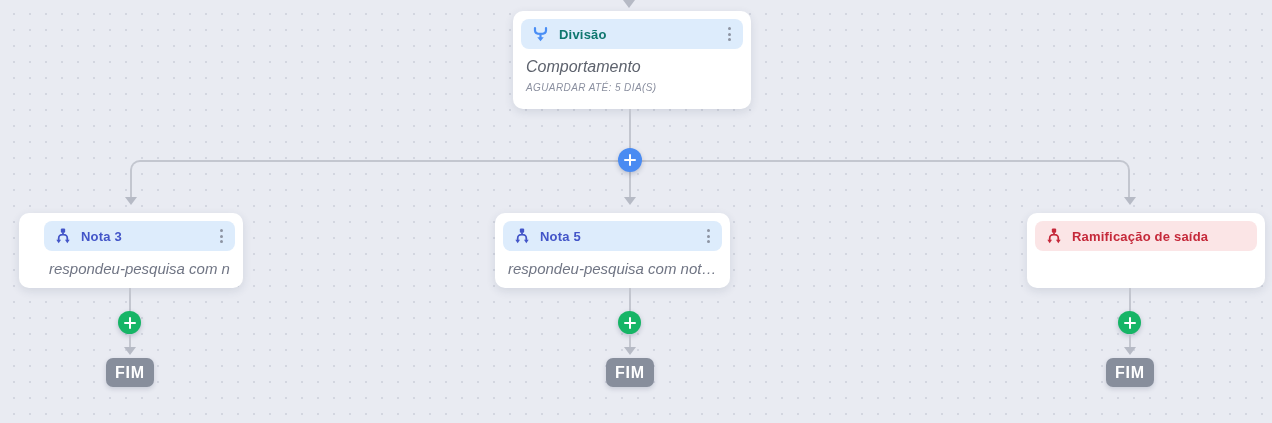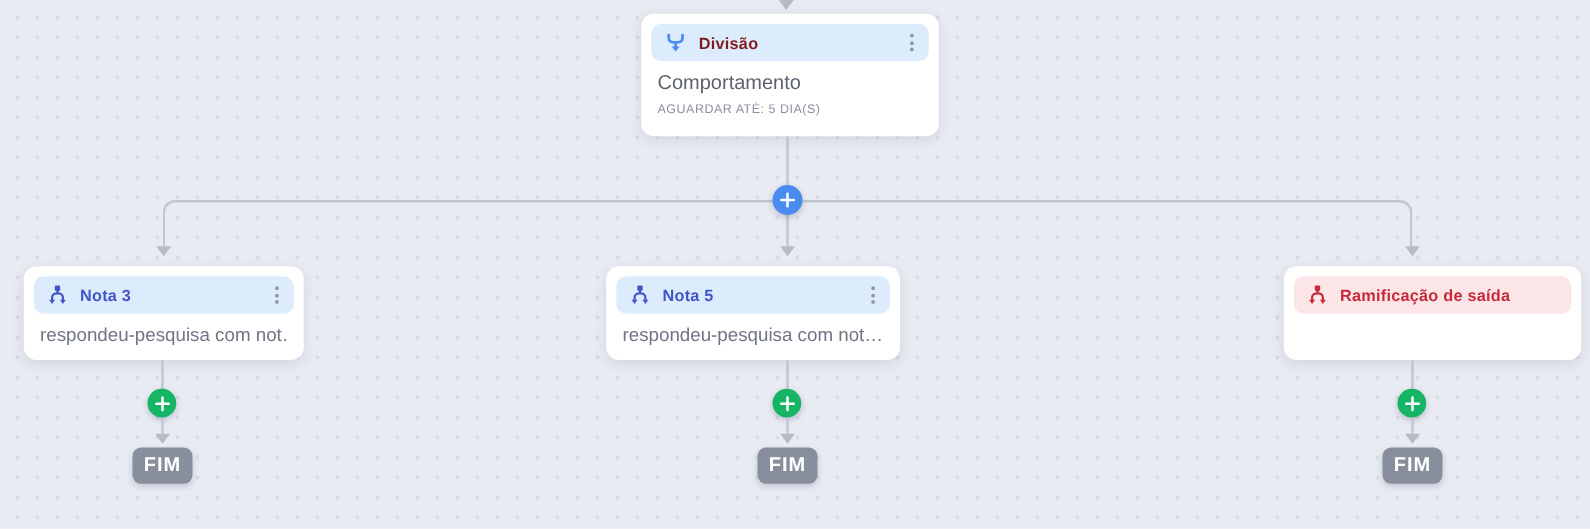--- a/index.html
+++ b/index.html
@@ -19,29 +19,29 @@
     position:absolute; background:#ffffff; border-radius:10px;
     box-shadow:0 3px 10px rgba(45,55,90,.12);
   }
   .node-header {
     margin:8px 8px 0 8px; height:30px; border-radius:8px;
     display:flex; align-items:center; padding:0 10px; gap:9px;
   }
   .node-header.blue { background:#ddecfc; }
   .node-header.red  { background:#fbe5e6; }
   .type-label { font-size:13px; font-weight:700; letter-spacing:.2px; }
-  .type-label.blue-txt   { color:#7f1d1d; }
+  .type-label.blue-txt   { color:#0f766e; }
   .type-label.indigo-txt { color:#4355c8; }
   .type-label.red-txt    { color:#c5293a; }
   .node-icon { flex:0 0 auto; display:flex; }
 
   .kebab { margin-left:auto; display:flex; flex-direction:column; gap:2.5px; padding:4px 2px; cursor:pointer; }
   .kebab i { width:3px; height:3px; border-radius:50%; background:#8d94a2; display:block; }
 
-  .node-body { padding:9px 13px 0 13px; }
+  .node-body { padding:9px 13px 0 13px;font-style:italic; }
   .node-title { font-size:16px; color:#5d626d; }
   .node-sub { margin-top:6px; font-size:10px; letter-spacing:.4px; color:#8b90a0; }
   .node-desc { font-size:15px; color:#707584; white-space:nowrap; overflow:hidden; }
 
   
   .v-line { position:absolute; width:2px; background:#c3c6cf; }
   .branch-frame {
     position:absolute; left:130px; top:160px; width:1000px; height:40px;
     border-top:2px solid #c3c6cf; border-left:2px solid #c3c6cf; border-right:2px solid #c3c6cf;
     border-radius:10px 10px 0 0;
@@ -103,21 +103,21 @@
 
   <div class="branch-frame"></div>
   <div class="v-line" style="left:629px; top:162px; height:36px;"></div>
 
   <div class="arrow-down" style="left:125px;  top:197px;"></div>
   <div class="arrow-down" style="left:624px;  top:197px;"></div>
   <div class="arrow-down" style="left:1124px; top:197px;"></div>
 
   <div class="plus-btn blue" style="left:618px; top:148px;"></div>
 
-  <div class="node-card" style="left:19px; top:213px; width:224px; height:75px;">
+  <div class="node-card" style="left:19px; top:213px; width:224px; height:75px;padding-left:17px;">
     <div class="node-header blue">
       <span class="node-icon">
         <svg width="18" height="19" viewBox="0 0 20 20" fill="none">
           <rect x="7.6" y="1" width="4.8" height="4.8" rx="1.2" fill="#4355c8"></rect>
           <path d="M10 6 v2 M10 8 c-4.3 0 -4.8 1.6 -4.8 4.2 v1.3 M10 8 c4.3 0 4.8 1.6 4.8 4.2 v1.3" stroke="#4355c8" stroke-width="2" stroke-linecap="round" stroke-linejoin="round"></path>
           <path d="M2.6 13.6 L7.8 13.6 L5.2 17.4 Z" fill="#4355c8"></path>
           <path d="M12.2 13.6 L17.4 13.6 L14.8 17.4 Z" fill="#4355c8"></path>
         </svg>
       </span>
       <span class="type-label indigo-txt">Nota 3</span>
@@ -125,21 +125,21 @@
           <i></i>
           <i></i>
           <i></i>
         </span>
     </div>
     <div class="node-body">
       <div class="node-desc">respondeu-pesquisa com not…</div>
     </div>
   </div>
 
-  <div class="node-card" style="left:485px; top:213px; width:235px; height:75px;">
+  <div class="node-card" style="left:495px; top:213px; width:235px; height:75px;">
     <div class="node-header blue">
       <span class="node-icon">
         <svg width="18" height="19" viewBox="0 0 20 20" fill="none">
           <rect x="7.6" y="1" width="4.8" height="4.8" rx="1.2" fill="#4355c8"></rect>
           <path d="M10 6 v2 M10 8 c-4.3 0 -4.8 1.6 -4.8 4.2 v1.3 M10 8 c4.3 0 4.8 1.6 4.8 4.2 v1.3" stroke="#4355c8" stroke-width="2" stroke-linecap="round" stroke-linejoin="round"></path>
           <path d="M2.6 13.6 L7.8 13.6 L5.2 17.4 Z" fill="#4355c8"></path>
           <path d="M12.2 13.6 L17.4 13.6 L14.8 17.4 Z" fill="#4355c8"></path>
         </svg>
       </span>
       <span class="type-label indigo-txt">Nota 5</span>

